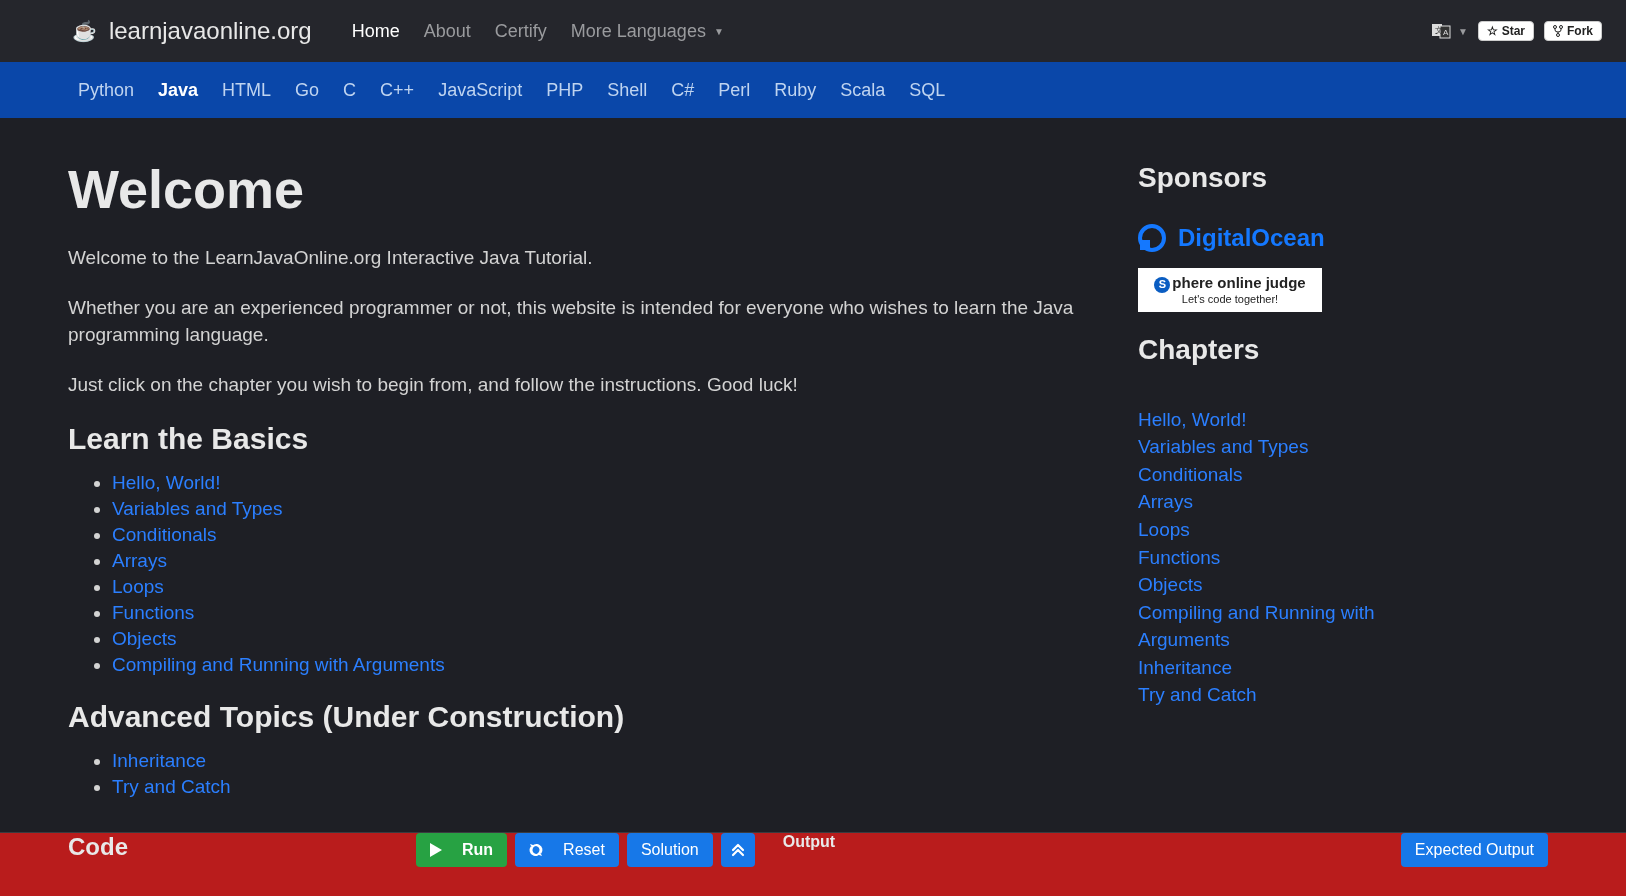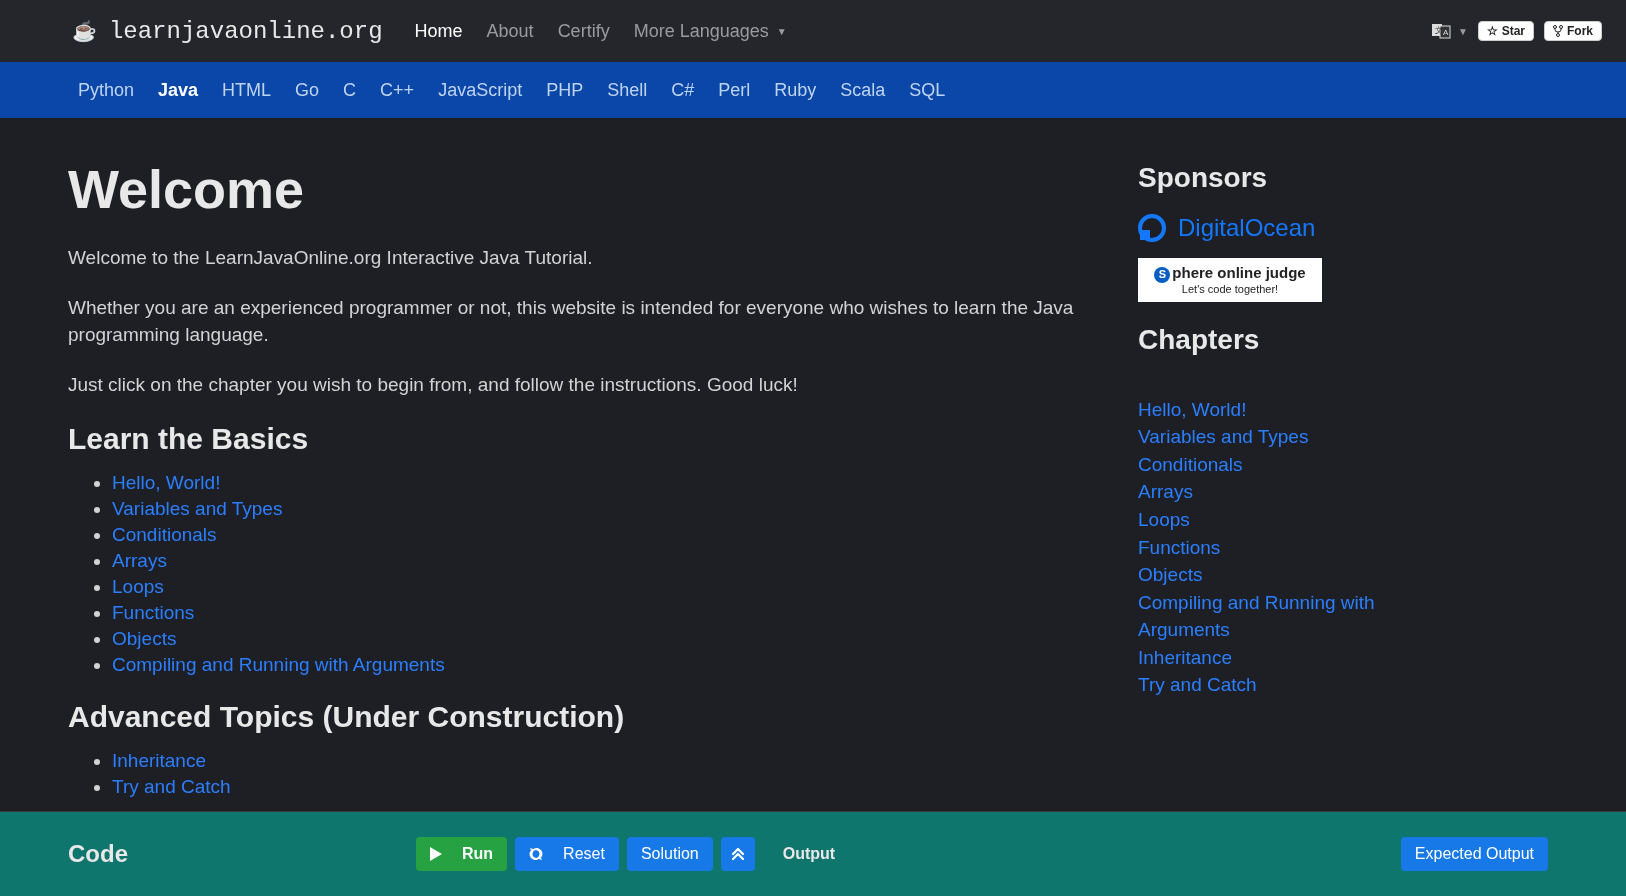--- a/index.html
+++ b/index.html
@@ -17,26 +17,26 @@
   height: 62px;
   display: flex;
   align-items: center;
   padding: 0 24px 0 72px;
   justify-content: space-between;
 }
 .topbar-left { display: flex; align-items: center; gap: 28px; }
 .logo-wrap { display: flex; align-items: center; gap: 12px; }
 .logo-icon { font-size: 20px; }
 .logo-text {
-  font-family: Liberation Mono, monospace;
+  font-family: Liberation Sans, sans-serif;
   font-size: 24px;
   color: #e8e8e8;
   letter-spacing: 0;
 }
-.nav-main { display: flex; gap: 24px; margin-left: 4px; }
+.nav-main { display: flex; gap: 24px; margin-left: 12px; }
 .nav-main a {
   color: #9a9b9e;
   text-decoration: none;
   font-size: 18px;
   cursor: pointer;
 }
 .nav-main a.active { color: #fff; }
 .more-lang { display: flex; align-items: center; gap: 8px; color: #9a9b9e; font-size: 18px; cursor: pointer; }
 .caret-down { font-size: 10px; color: #9a9b9e; }
 .topbar-right { display: flex; align-items: center; gap: 10px; }
@@ -106,30 +106,30 @@
 .main-col ul li a {
   color: #2b7fff;
   text-decoration: none;
   cursor: pointer;
 }
 .sidebar { width: 260px; padding-top: 4px; }
 .sidebar h3 {
   font-size: 28px;
   font-weight: 600;
   color: #e8e8e8;
-  margin-bottom: 20px;
+  margin-bottom: 30px;
 }
 .sidebar h3.chapters { margin-top: 22px; margin-bottom: 40px; }
 .sponsor-do {
   display: flex;
   align-items: center;
   gap: 12px;
   color: #1478ff;
   font-size: 24px;
-  font-weight: 400;
+  font-weight: 700;
   margin-bottom: 16px;
   cursor: pointer;
 }
 .do-circle {
   width: 28px; height: 28px;
   border: 4px solid #1478ff;
   border-radius: 50%;
   position: relative;
 }
 .do-circle::after {
@@ -165,25 +165,25 @@
   display: block;
   color: #2b7fff;
   text-decoration: none;
   font-size: 19px;
   line-height: 1.45;
   cursor: pointer;
 }
 .footer {
   position: absolute;
   bottom: 0; left: 0; right: 0;
-  height: 85px;
-  background: #0f766e;
+  height: 64px;
+  background: #b91c1c;
   border-top: 1px solid #3a3b40;
   display: flex;
-  align-items: center;
+  align-items: flex-start;
   padding: 0 78px 0 68px;
 }
 .footer-left {
   font-size: 24px;
   font-weight: 600;
   color: #e8e8e8;
   width: 348px;
 }
 .footer-buttons { display: flex; gap: 8px; }
 .btn {

